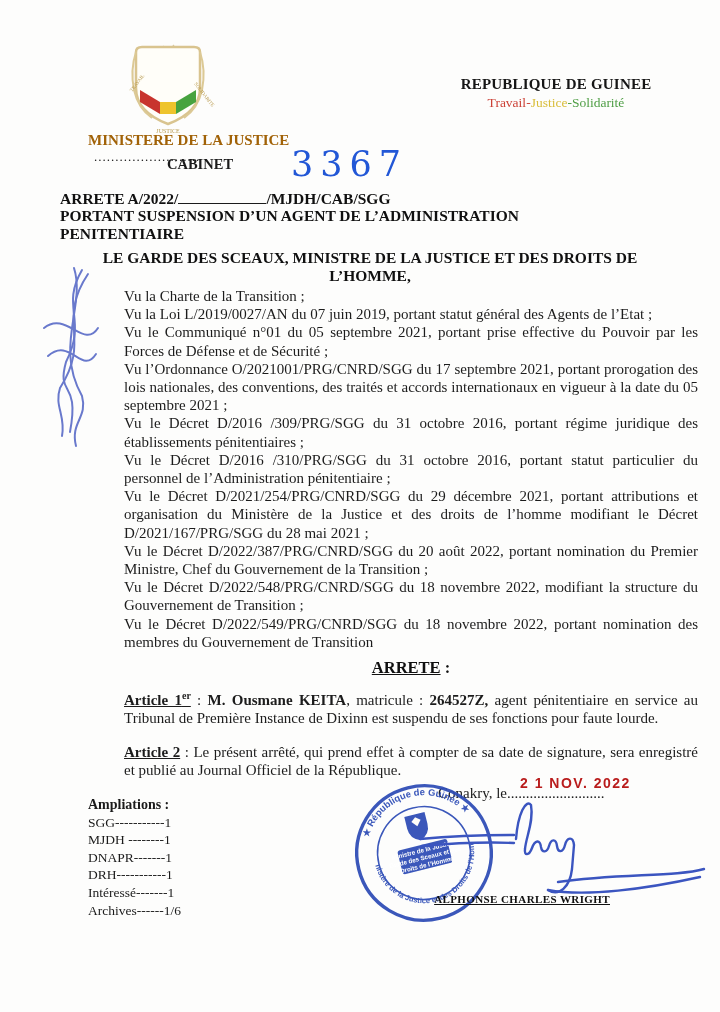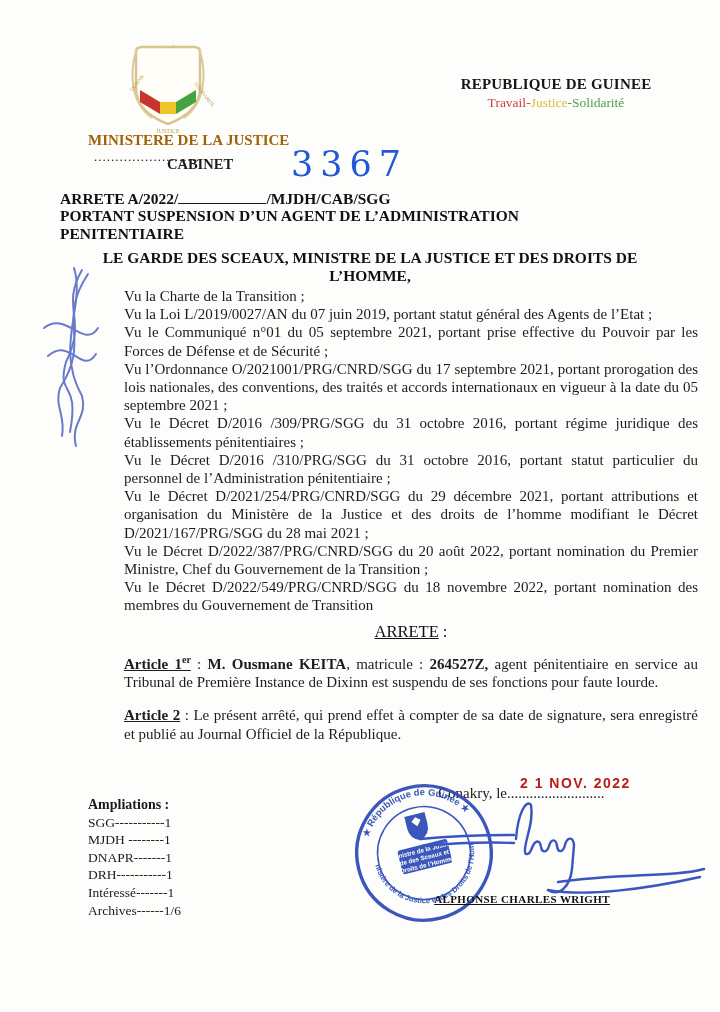--- a/index.html
+++ b/index.html
@@ -24,21 +24,21 @@
   }
   
   .title-block { position:absolute; left:60px; top:190px; width:620px; text-align:left; }
   .title-line { font-weight:bold; font-size:15.5px; line-height:17.3px; color:#101010; }
   .blank-underline { display:inline-block; width:88px; border-bottom:1.4px solid #1b1b1b; height:13px; vertical-align:baseline; }
   .issuer-block { position:absolute; left:60px; top:249px; width:620px; text-align:center; }
   .issuer-line { font-weight:bold; font-size:15.5px; line-height:17.6px; color:#101010; }
   
   .body-block { position:absolute; left:86px; top:287px; width:574px;margin-left:38px; }
   .preamble-para { font-size:15px; line-height:18.2px; text-align:justify; color:#1c1c1c; }
-  .decree-heading { text-align:center; font-size:16.5px; font-weight:normal; margin:7px 0 9px 0; color:#101010; }
+  .decree-heading { text-align:center; font-size:16.5px; font-weight:bold; margin:7px 0 9px 0; color:#101010; }
   .decree-heading .u { text-decoration:underline; }
   .article { font-size:15px; line-height:18.4px; text-align:justify; margin-bottom:15px; color:#1c1c1c; }
   .article .label { font-weight:bold; text-decoration:underline; }
   .article .b { font-weight:bold; }
   sup { font-size:10px; }
   
   .ampliations { position:absolute; left:88px; top:796px; font-size:13.5px; line-height:17.6px; }
   .ampliations .amp-title { font-weight:bold; font-size:14px; }
   .closing-place { position:absolute; left:438px; top:785px; font-size:15px; }
   .date-stamp {
@@ -98,20 +98,21 @@
 
   <div class="body-block">
     <p class="preamble-para">Vu la Charte de la Transition ;</p>
     <p class="preamble-para">Vu la Loi L/2019/0027/AN du 07 juin 2019, portant statut général des Agents de l’Etat ;</p>
     <p class="preamble-para">Vu le Communiqué n°01 du 05 septembre 2021, portant prise effective du Pouvoir par les Forces de Défense et de Sécurité ;</p>
     <p class="preamble-para">Vu l’Ordonnance O/2021001/PRG/CNRD/SGG du 17 septembre 2021, portant prorogation des lois nationales, des conventions, des traités et accords internationaux en vigueur à la date du 05 septembre 2021 ;</p>
     <p class="preamble-para">Vu le Décret D/2016 /309/PRG/SGG du 31 octobre 2016, portant régime juridique des établissements pénitentiaires ;</p>
     <p class="preamble-para">Vu le Décret D/2016 /310/PRG/SGG du 31 octobre 2016, portant statut particulier du personnel de l’Administration pénitentiaire ;</p>
     <p class="preamble-para">Vu le Décret D/2021/254/PRG/CNRD/SGG du 29 décembre 2021, portant attributions et organisation du Ministère de la Justice et des droits de l’homme modifiant le Décret D/2021/167/PRG/SGG du 28 mai 2021 ;</p>
     <p class="preamble-para">Vu le Décret D/2022/387/PRG/CNRD/SGG du 20 août 2022, portant nomination du Premier Ministre, Chef du Gouvernement de la Transition ;</p>
+    <p class="preamble-para">Vu le Décret D/2022/548/PRG/CNRD/SGG du 18 novembre 2022, modifiant la structure du Gouvernement de Transition ;</p>
     <p class="preamble-para">Vu le Décret D/2022/549/PRG/CNRD/SGG du 18 novembre 2022, portant nomination des membres du Gouvernement de Transition</p>
 
     <div class="decree-heading"><span class="u">ARRETE</span><span> :</span></div>
 
     <p class="article"><span class="label"><span>Article 1</span><sup>er</sup></span><span> : </span><span class="b">M. Ousmane KEITA</span><span>, matricule : </span><span class="b">264527Z,</span><span> agent pénitentiaire en service au Tribunal de Première Instance de Dixinn est suspendu de ses fonctions pour faute lourde.</span></p>
 
     <p class="article"><span class="label">Article 2</span><span> : </span><span>Le présent arrêté, qui prend effet à compter de sa date de signature, sera enregistré et publié au Journal Officiel de la République.</span></p>
   </div>
 
   <div class="ampliations">

